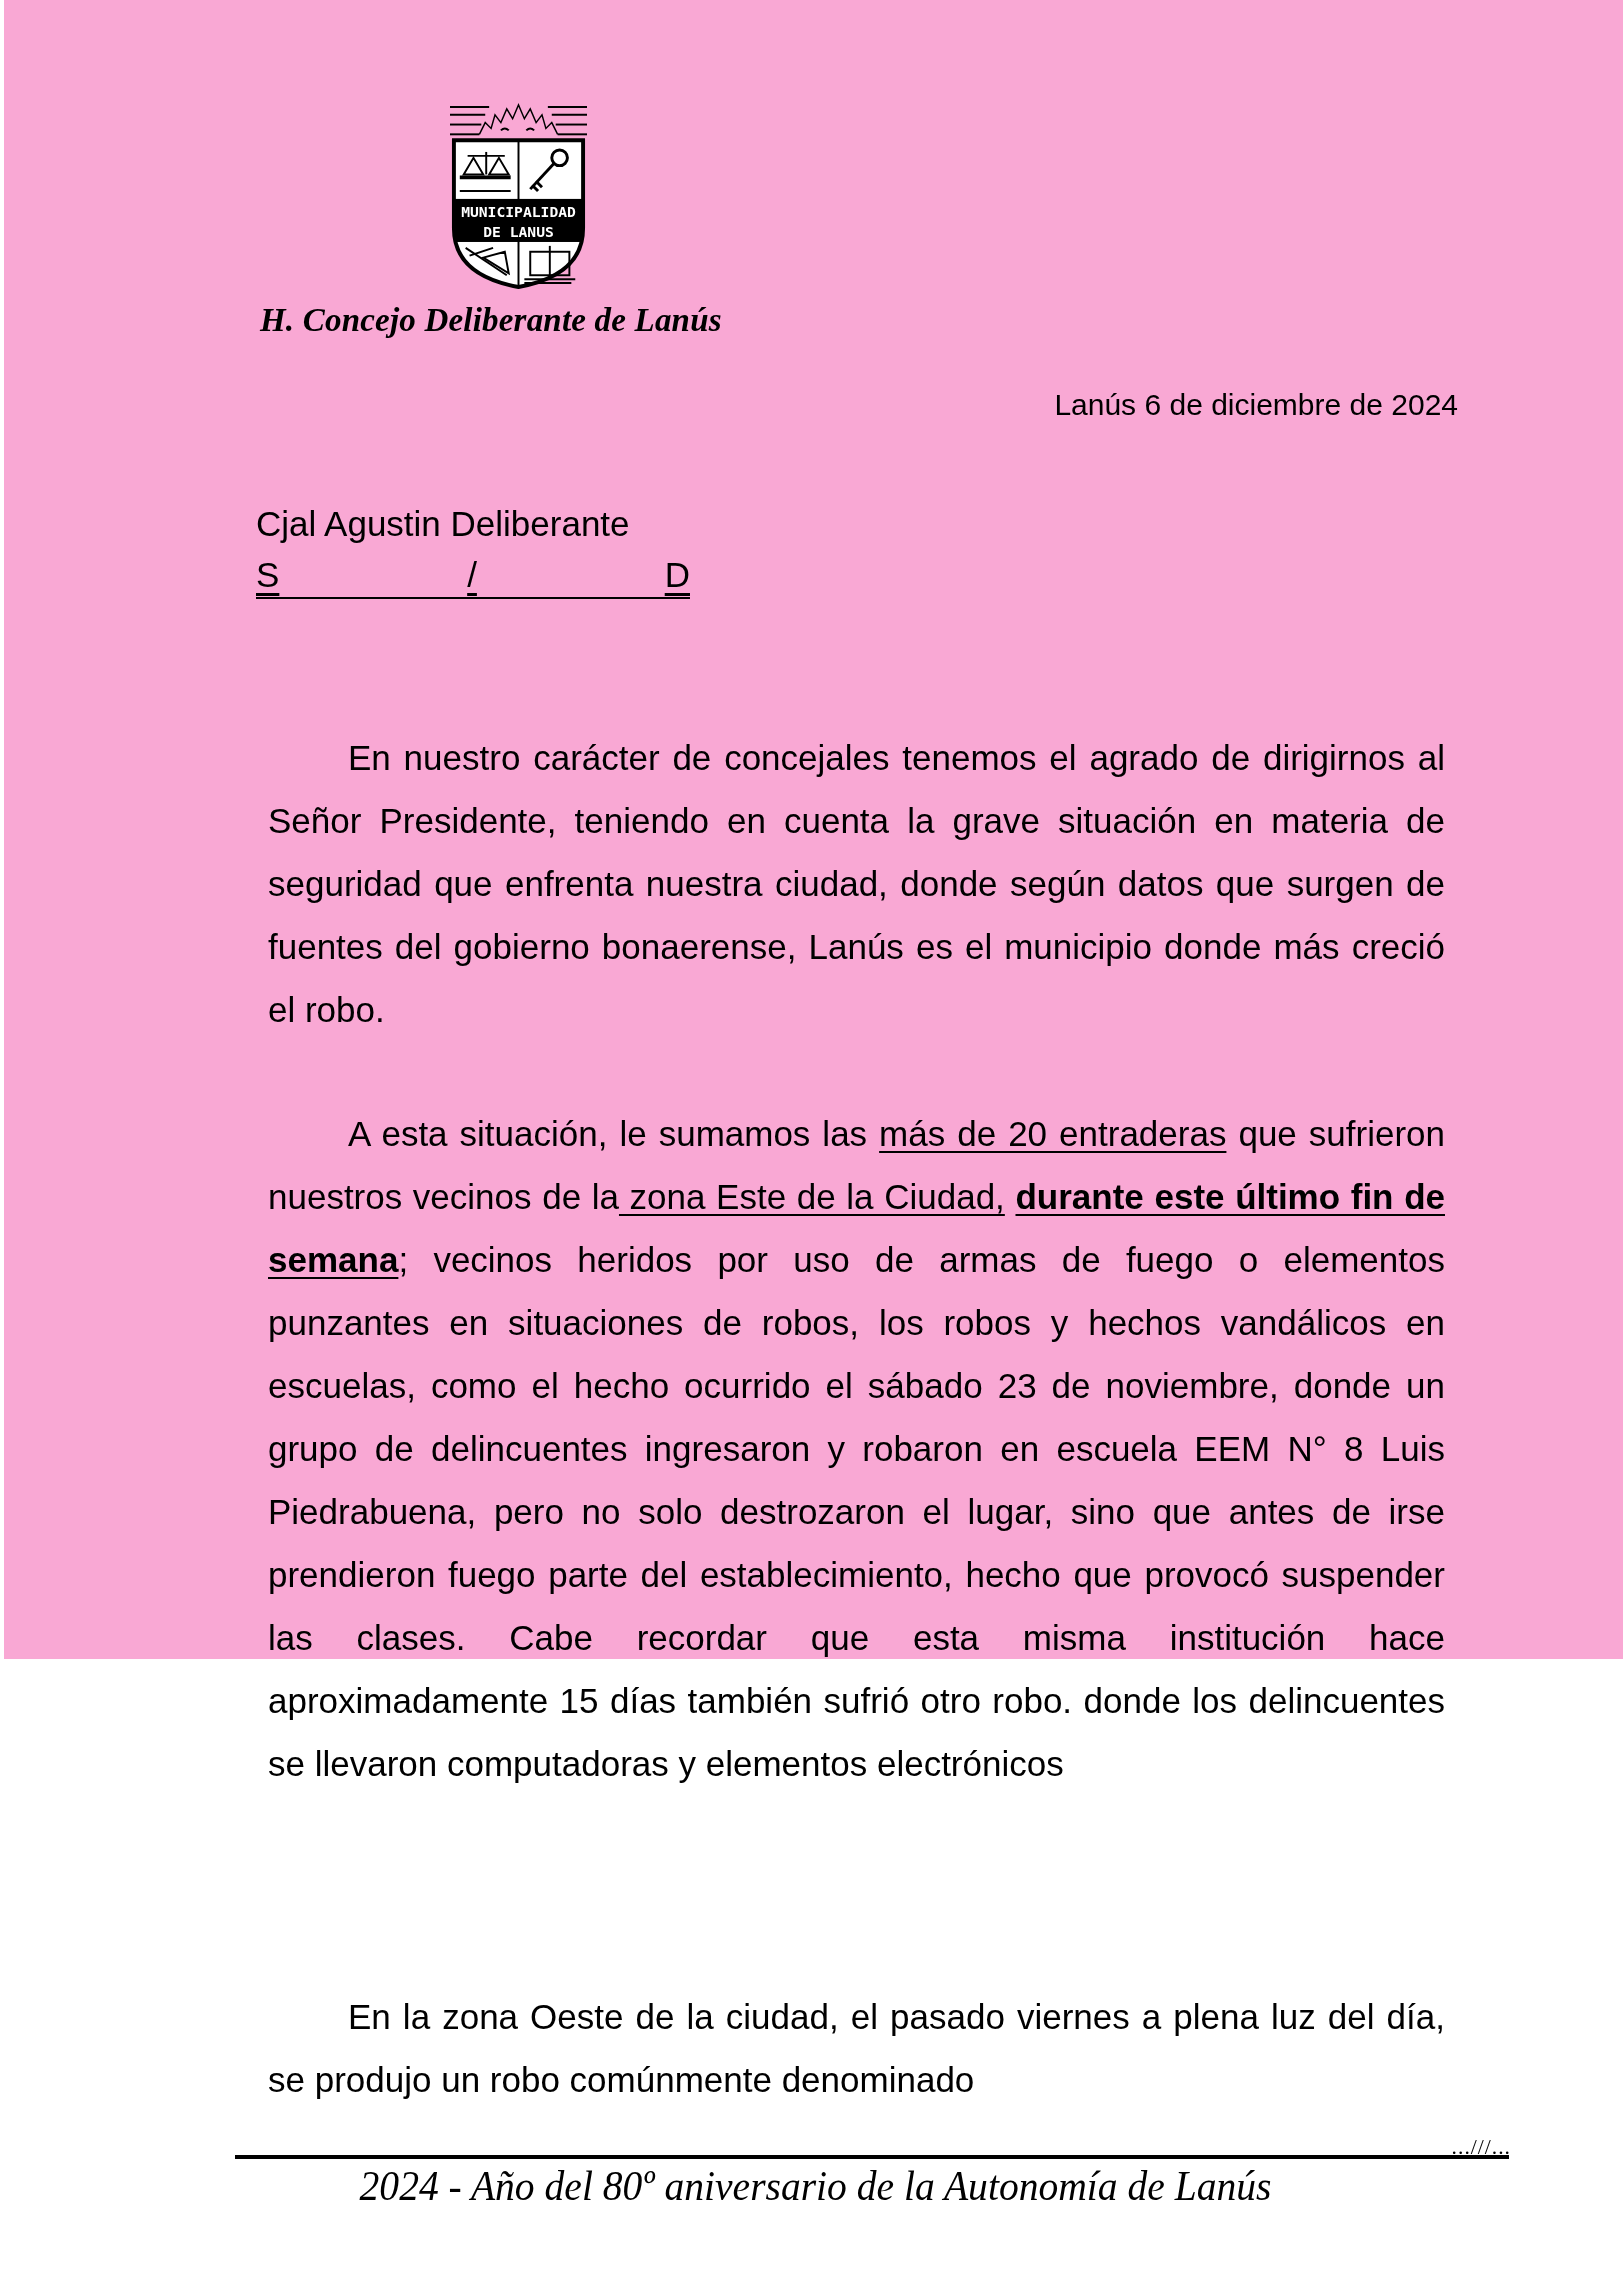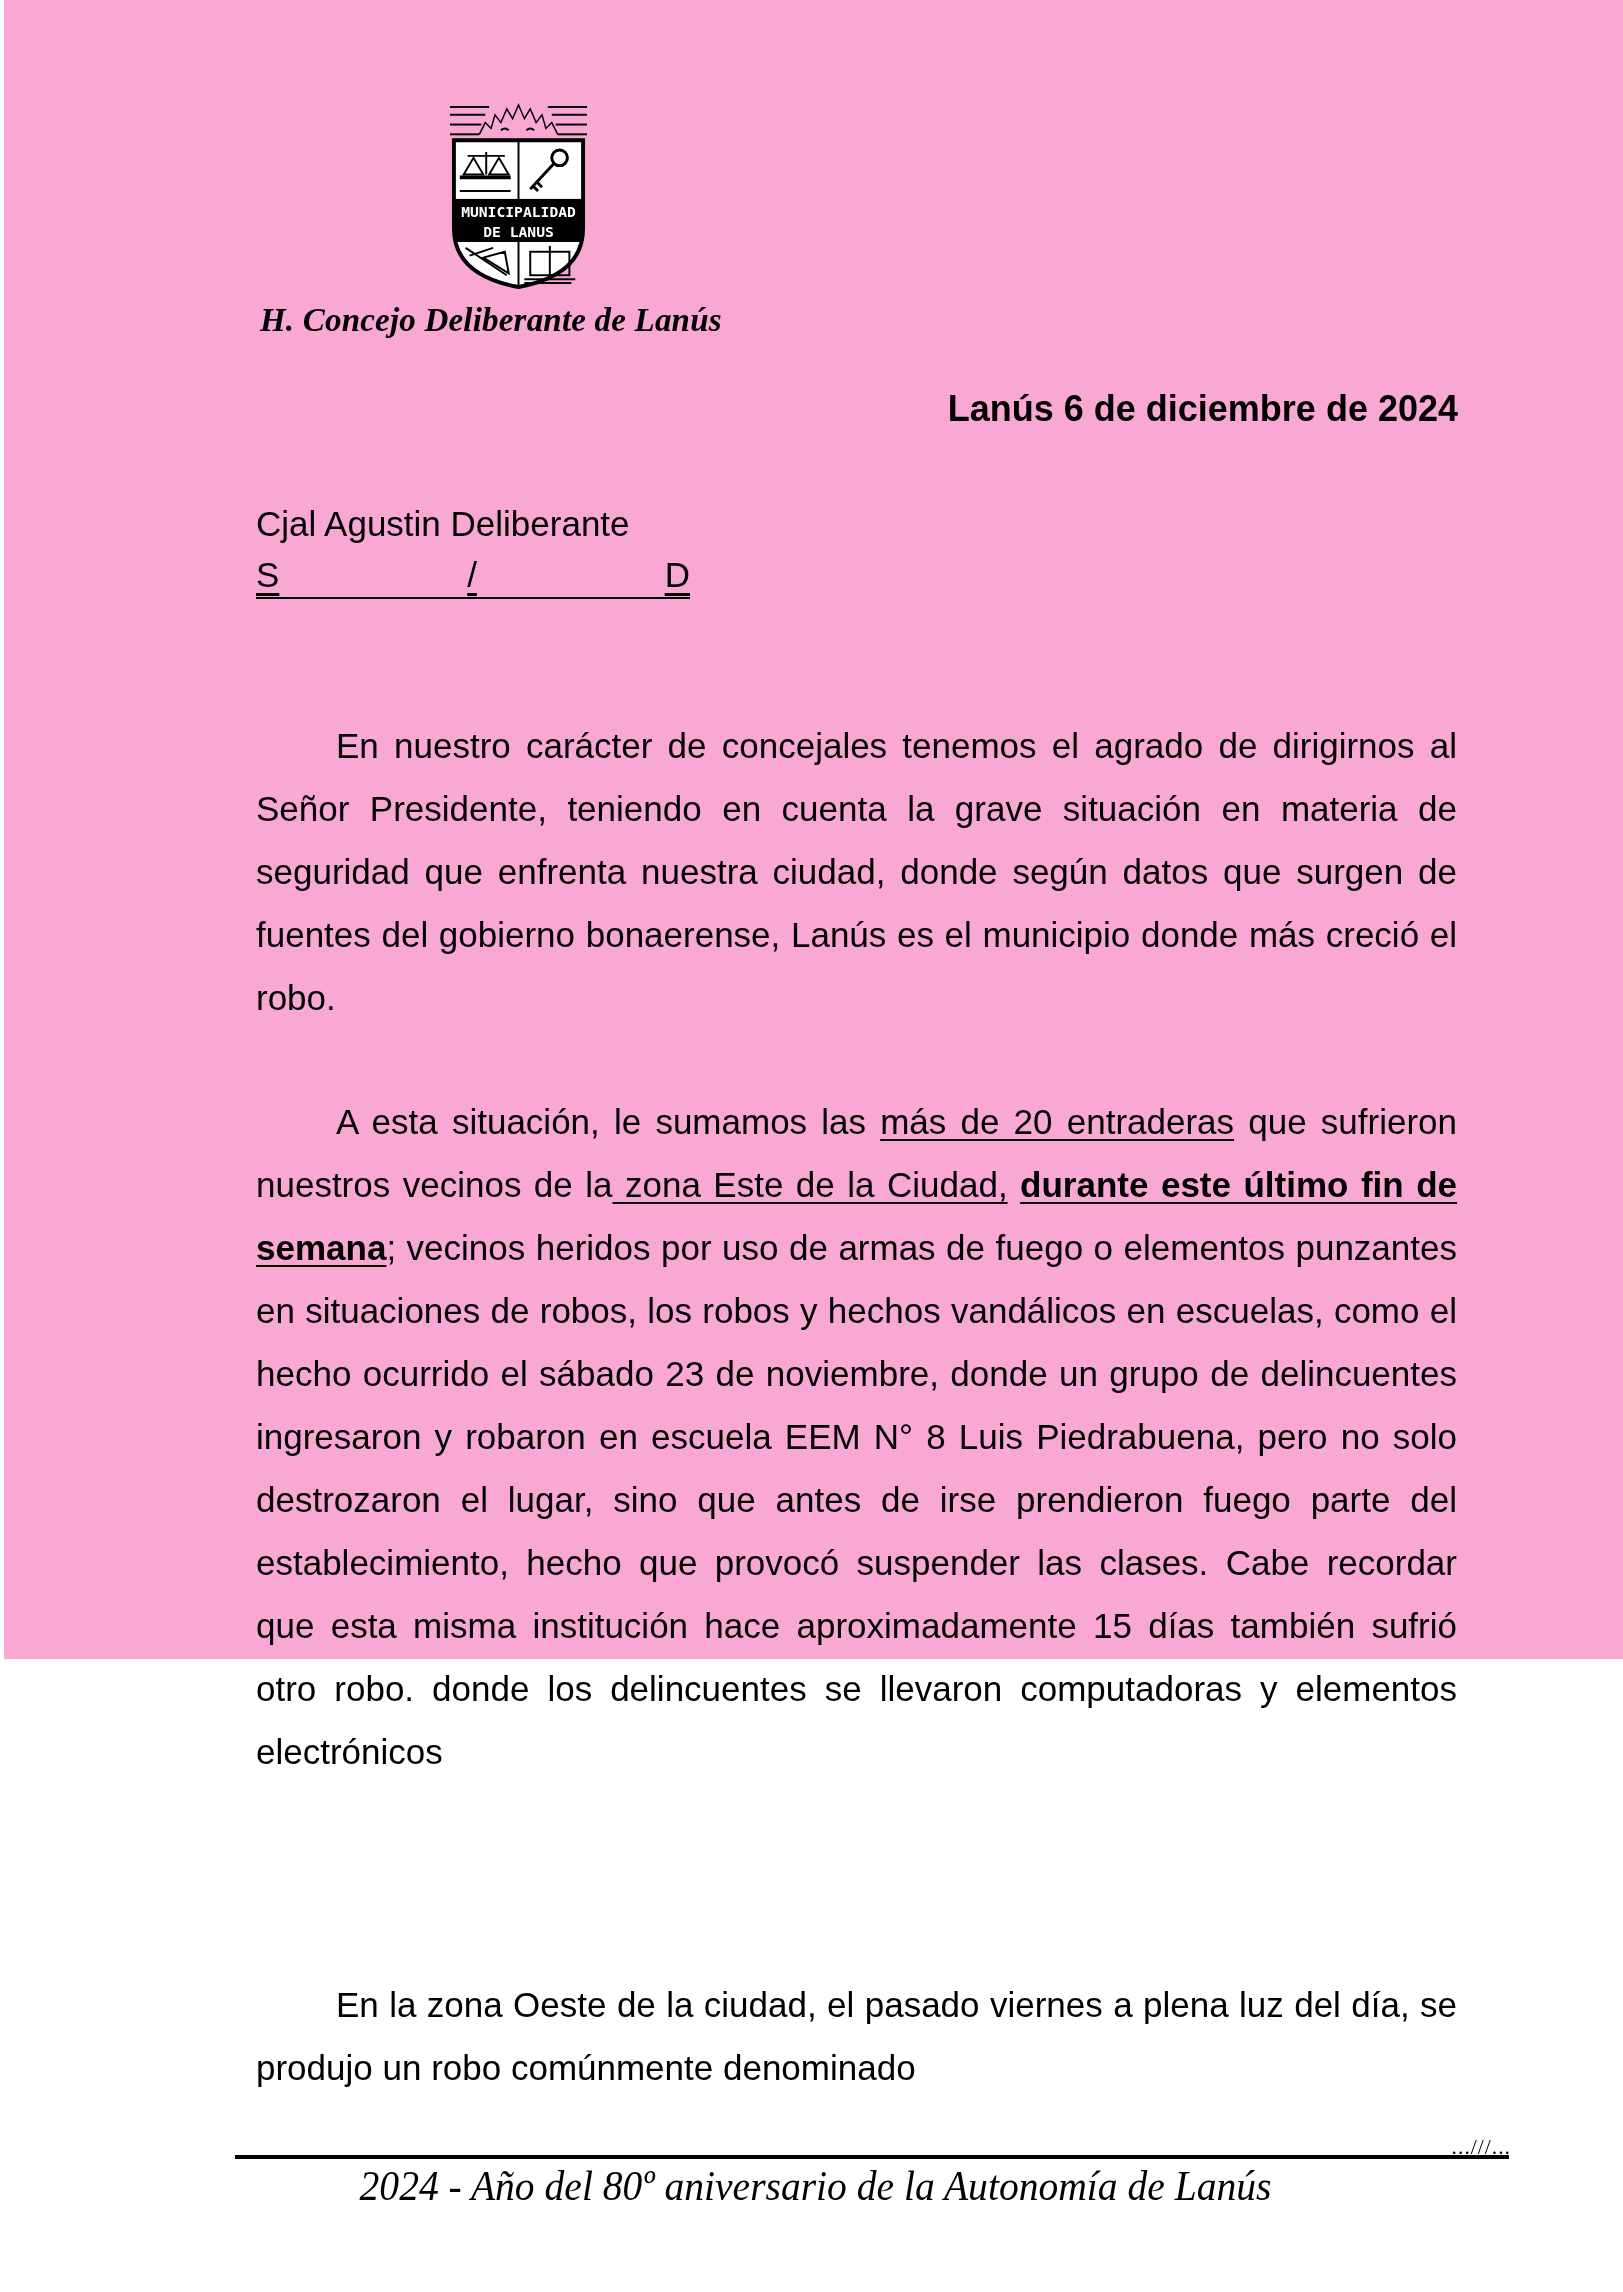--- a/index.html
+++ b/index.html
@@ -11,33 +11,33 @@
     .logo svg { width: 100%; height: 100%; display: block; }
 
     .org-title {
       position: absolute; left: 250px; top: 302px;
       font-family: "Liberation Serif", serif; font-style: italic; font-weight: bold;
       font-size: 33px; letter-spacing: 0.2px; white-space: nowrap; margin-left: 6px;
     }
 
     .date {
       position: absolute; right: 169px; top: 388px;
-      font-family: "Liberation Sans", sans-serif; font-size: 36px; white-space: nowrap; font-weight: bold;
+      font-family: "Liberation Sans", sans-serif; font-size: 30px; white-space: nowrap;
     }
 
     .recipient { position: absolute; left: 252px; top: 496px; font-family: "Liberation Sans", sans-serif; font-size: 35px; line-height: 56px; }
     .recipient .sd { display: flex; justify-content: space-between; width: 434px; text-decoration: underline; text-underline-offset: 5.9px; border-bottom: 2.9px solid #000; padding-bottom: 0px; line-height: 45px; }
     .recipient .sd span { text-decoration: none; }
 
     .body {
       position: absolute; left: 252px; width: 1201px;
       font-family: "Liberation Sans", sans-serif; font-size: 35px; line-height: 63px;
       text-align: justify;
     }
-    .body p { margin: 0; text-indent: 80px; }
+    .body p { margin: 12px; text-indent: 80px; }
     .u { text-decoration: underline; text-underline-offset: 4.9px; text-decoration-thickness: 2px; }
     .b { font-weight: bold; }
 
     .p1 { top: 714px; }
     .p2 { top: 1090px; }
     .p3 { top: 1973px; }
 
     .continuation {
       position: absolute; right: 116px; top: 2135px;
       font-family: "Liberation Serif", serif; font-size: 21.6px; letter-spacing: 1px;

